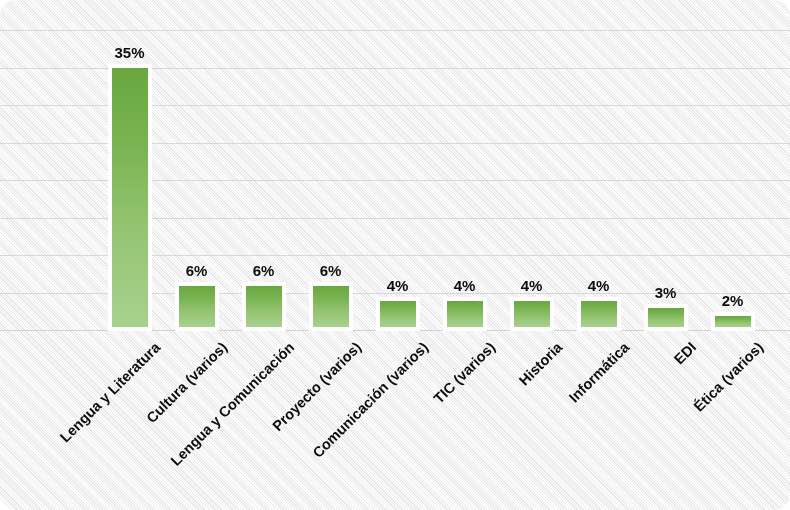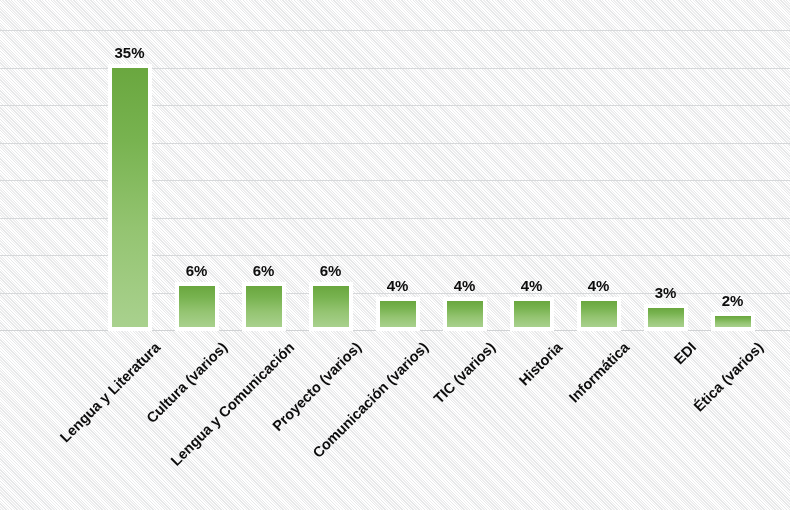--- a/index.html
+++ b/index.html
@@ -27,20 +27,21 @@
         #e6e7e8 0px,
         #e6e7e8 1px,
         #ffffff 1px,
         #ffffff 2px,
         #ededee 2px,
         #ededee 3px,
         #ffffff 3px,
         #ffffff 4px
     );
     overflow: hidden;
+    border-radius: 16px;
   }
 
   
   #chart-title {
     position: absolute;
     left: 0;
     top: -24px;
     width: 790px;
     text-align: center;
     font-size: 19px;

